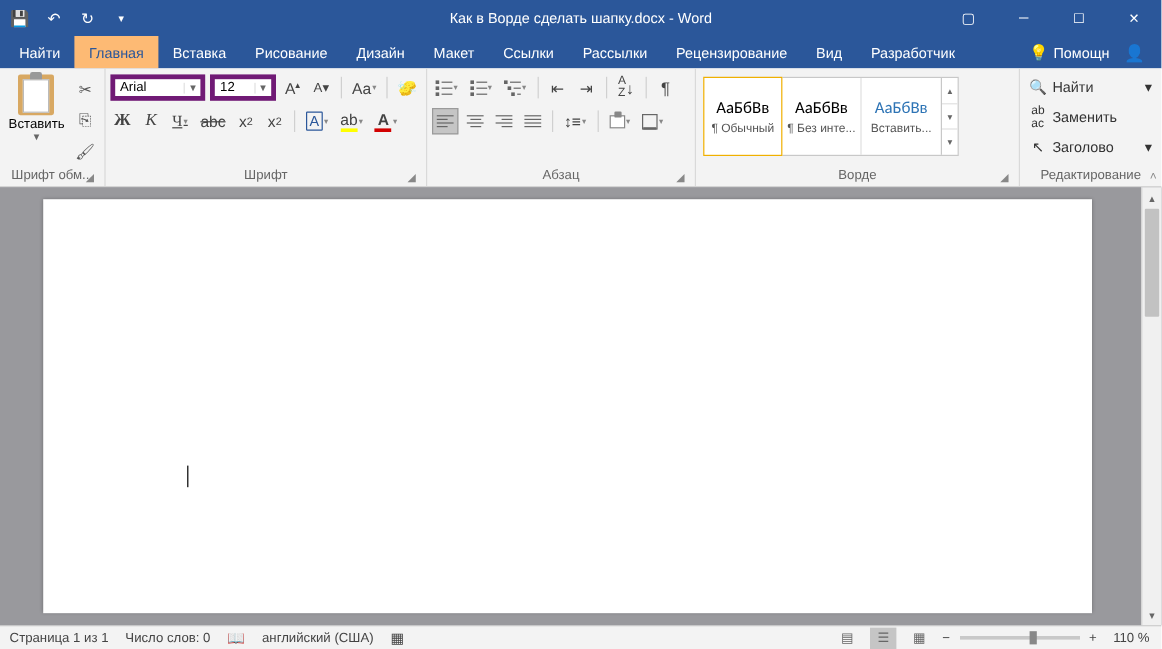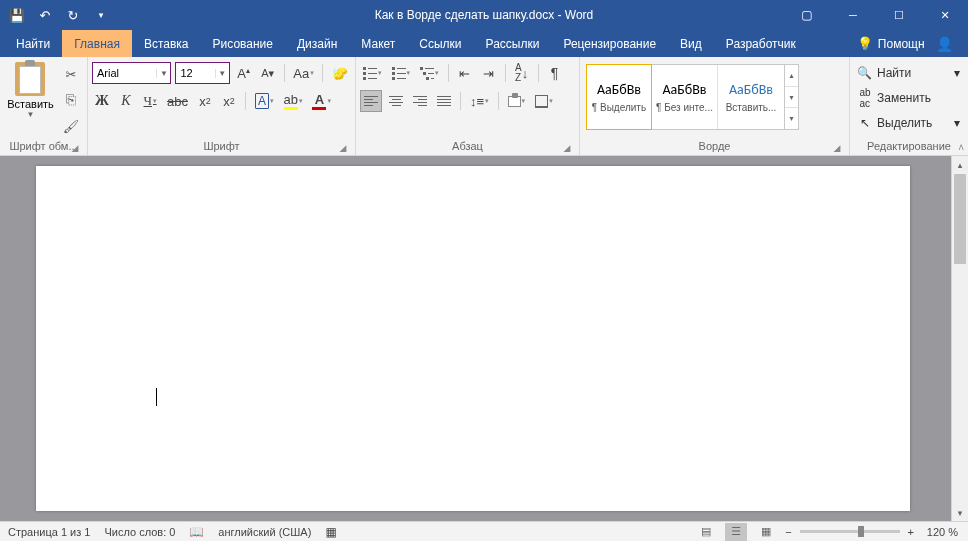--- a/index.html
+++ b/index.html
@@ -38,21 +38,21 @@
 .paste-paper { position:absolute; left:4px; top:4px; right:4px; bottom:2px; background:#fff; border:1px solid #bbb; }
 .paste-clip { position:absolute; left:10px; top:-2px; width:10px; height:6px; background:#999; border-radius:2px 2px 0 0; }
 .paste-label { font-size: 11px; margin-top: 2px; }
 .paste-arrow { font-size: 8px; color:#666; }
 .clip-col2 { display: flex; flex-direction: column; gap: 6px; padding: 4px 2px 0 4px; }
 .small-btn { width: 20px; height: 20px; display: flex; align-items: center; justify-content: center; cursor: pointer; font-size: 13px; color: #555; }
 
 
 .font-body { flex-direction: column; gap: 6px; padding-top: 2px; }
 .row { display: flex; align-items: center; gap: 4px; }
-.combo { height: 22px; border: 1px solid #701a75; background: #fff; display: flex; align-items: center; font-size: 11px; }
+.combo { height: 22px; border: 4px solid #701a75; background: #fff; display: flex; align-items: center; font-size: 11px; }
 .combo-text { padding: 0 4px; flex:1; overflow:hidden; }
 .combo-arrow { width: 14px; text-align: center; font-size: 8px; color: #666; border-left: 1px solid #e0e0e0; cursor:pointer; }
 .font-name { width: 82px; }
 .font-size { width: 56px; }
 .tbtn { min-width: 20px; height: 22px; padding: 0 3px; display: flex; align-items: center; justify-content: center; cursor: pointer; font-size: 13px; color: #444; position:relative; }
 .tbtn .dd { font-size: 7px; margin-left: 1px; color:#888; }
 .tbtn.b { font-weight: bold; font-family: "Times New Roman", serif; font-size:14px;}
 .tbtn.i { font-style: italic; font-family: "Times New Roman", serif; font-size:14px;}
 .tbtn.u { text-decoration: underline; font-family: "Times New Roman", serif; font-size:13px;}
 .tbtn.s { text-decoration: line-through; }
@@ -367,21 +367,21 @@
       <span>Абзац</span>
       <span class="group-dlg">◢</span>
     </div>
   </div>
 
   <div class="group" style="flex:1;">
     <div class="group-body" style="padding:4px 2px 0 2px;">
       <div class="styles-gallery">
         <div class="style-item sel">
           <div class="style-prev">АаБбВв</div>
-          <div class="style-name">¶ Выделить</div>
+          <div class="style-name">¶ Обычный</div>
         </div>
         <div class="style-item">
           <div class="style-prev">АаБбВв</div>
           <div class="style-name">¶ Без инте...</div>
         </div>
         <div class="style-item last">
           <div class="style-prev heading">АаБбВв</div>
           <div class="style-name">Вставить...</div>
         </div>
         <div class="gallery-more">
@@ -403,21 +403,21 @@
           <span class="ic">🔍</span>
           <span>Найти</span>
           <span class="dd" style="margin-left:auto;">▾</span>
         </div>
       <div class="edit-btn">
           <span class="ic" style="font-size:10px;">ab<br>ac</span>
           <span>Заменить</span>
         </div>
       <div class="edit-btn">
           <span class="ic">↖</span>
-          <span>Выделить</span>
+          <span>Заголово</span>
           <span class="dd" style="margin-left:auto;">▾</span>
         </div>
     </div>
     <div class="group-label">Редактирование</div>
   </div>
 
   <div class="ribbon-collapse">˄</div>
 </div>
 
 <div class="doc-area">
@@ -443,15 +443,15 @@
   </div>
   <div class="status-right">
     <div class="view-btn">▤</div>
     <div class="view-btn active">☰</div>
     <div class="view-btn">▦</div>
     <span class="status-item">−</span>
     <div class="zoom-slider">
         <div class="zoom-thumb"></div>
       </div>
     <span class="status-item">+</span>
-    <span class="zoom-val status-item">120 %</span>
+    <span class="zoom-val status-item">110 %</span>
   </div>
 </div>
 
 </body></html>

